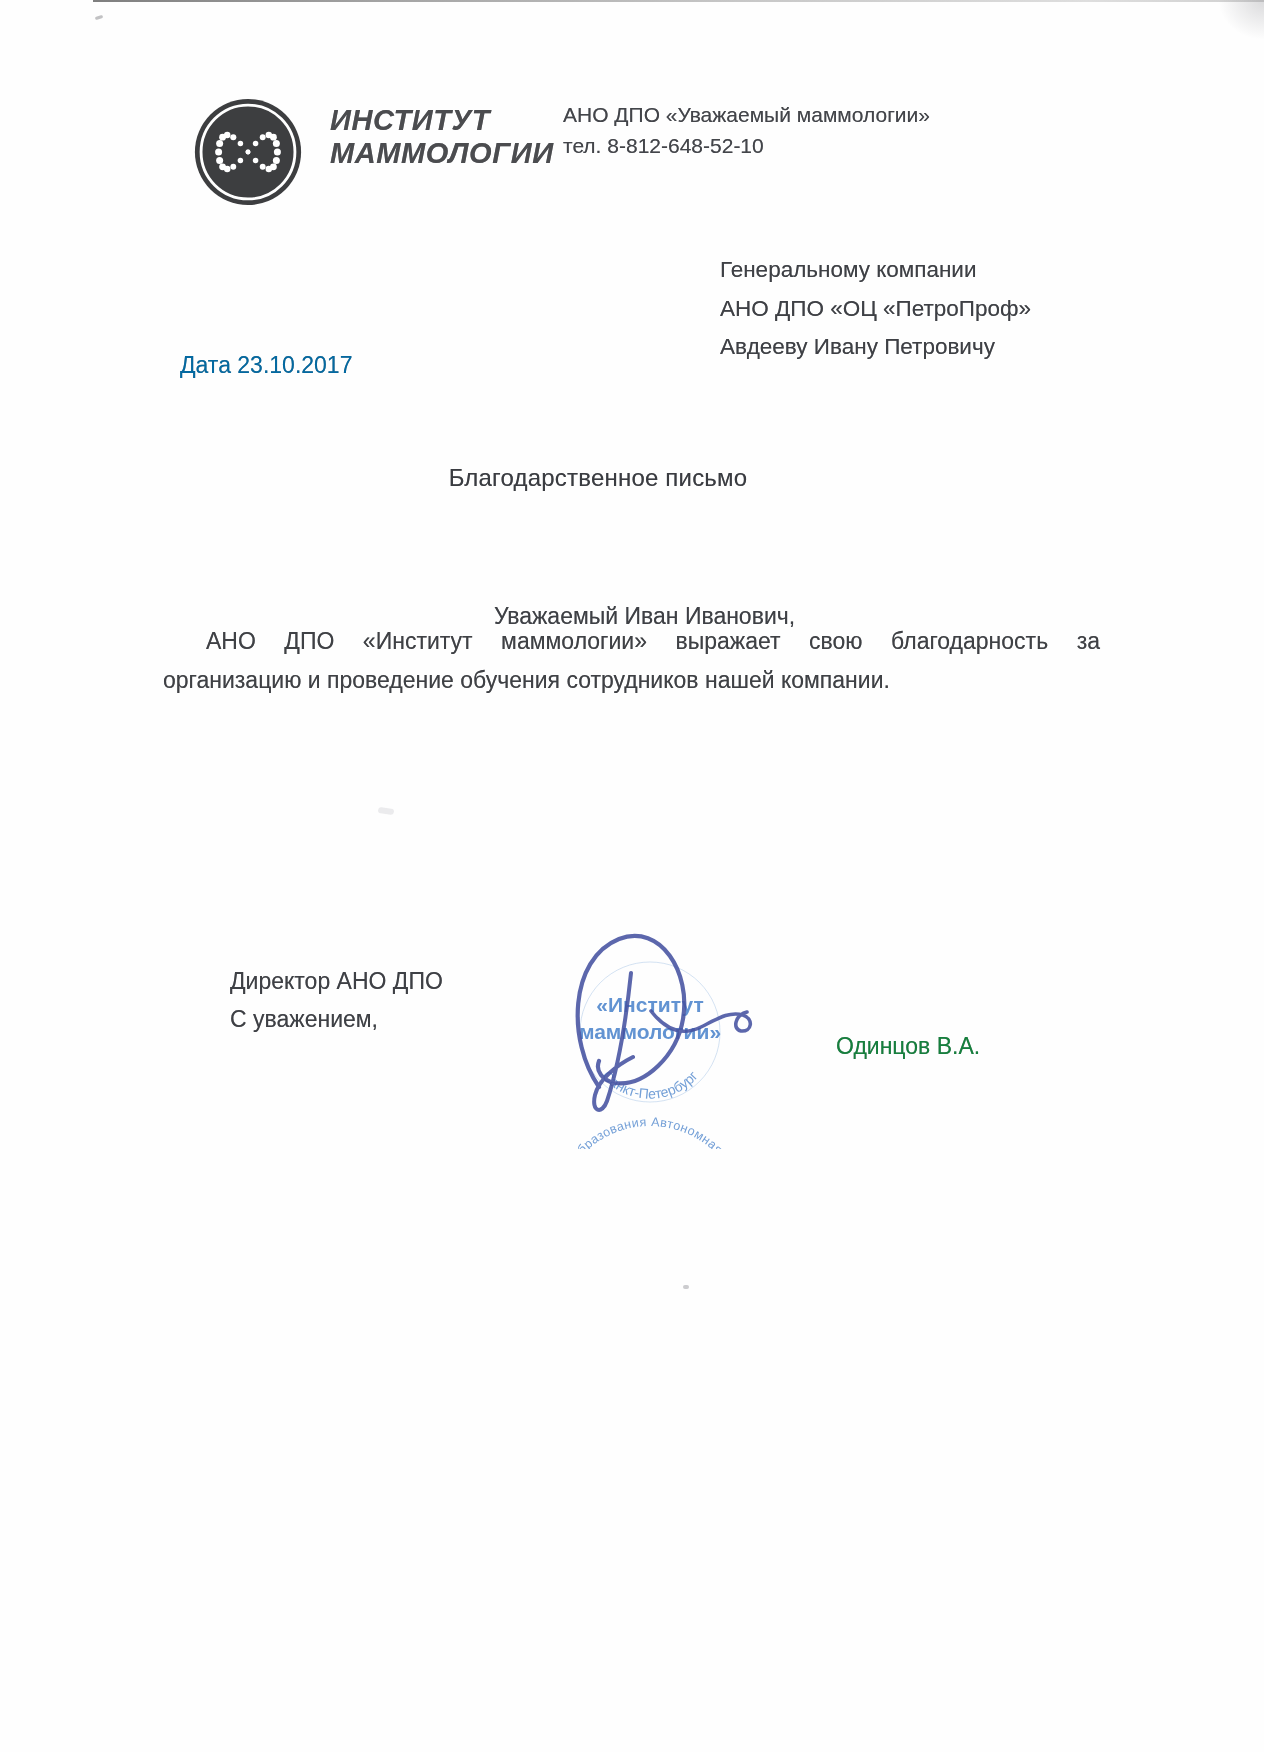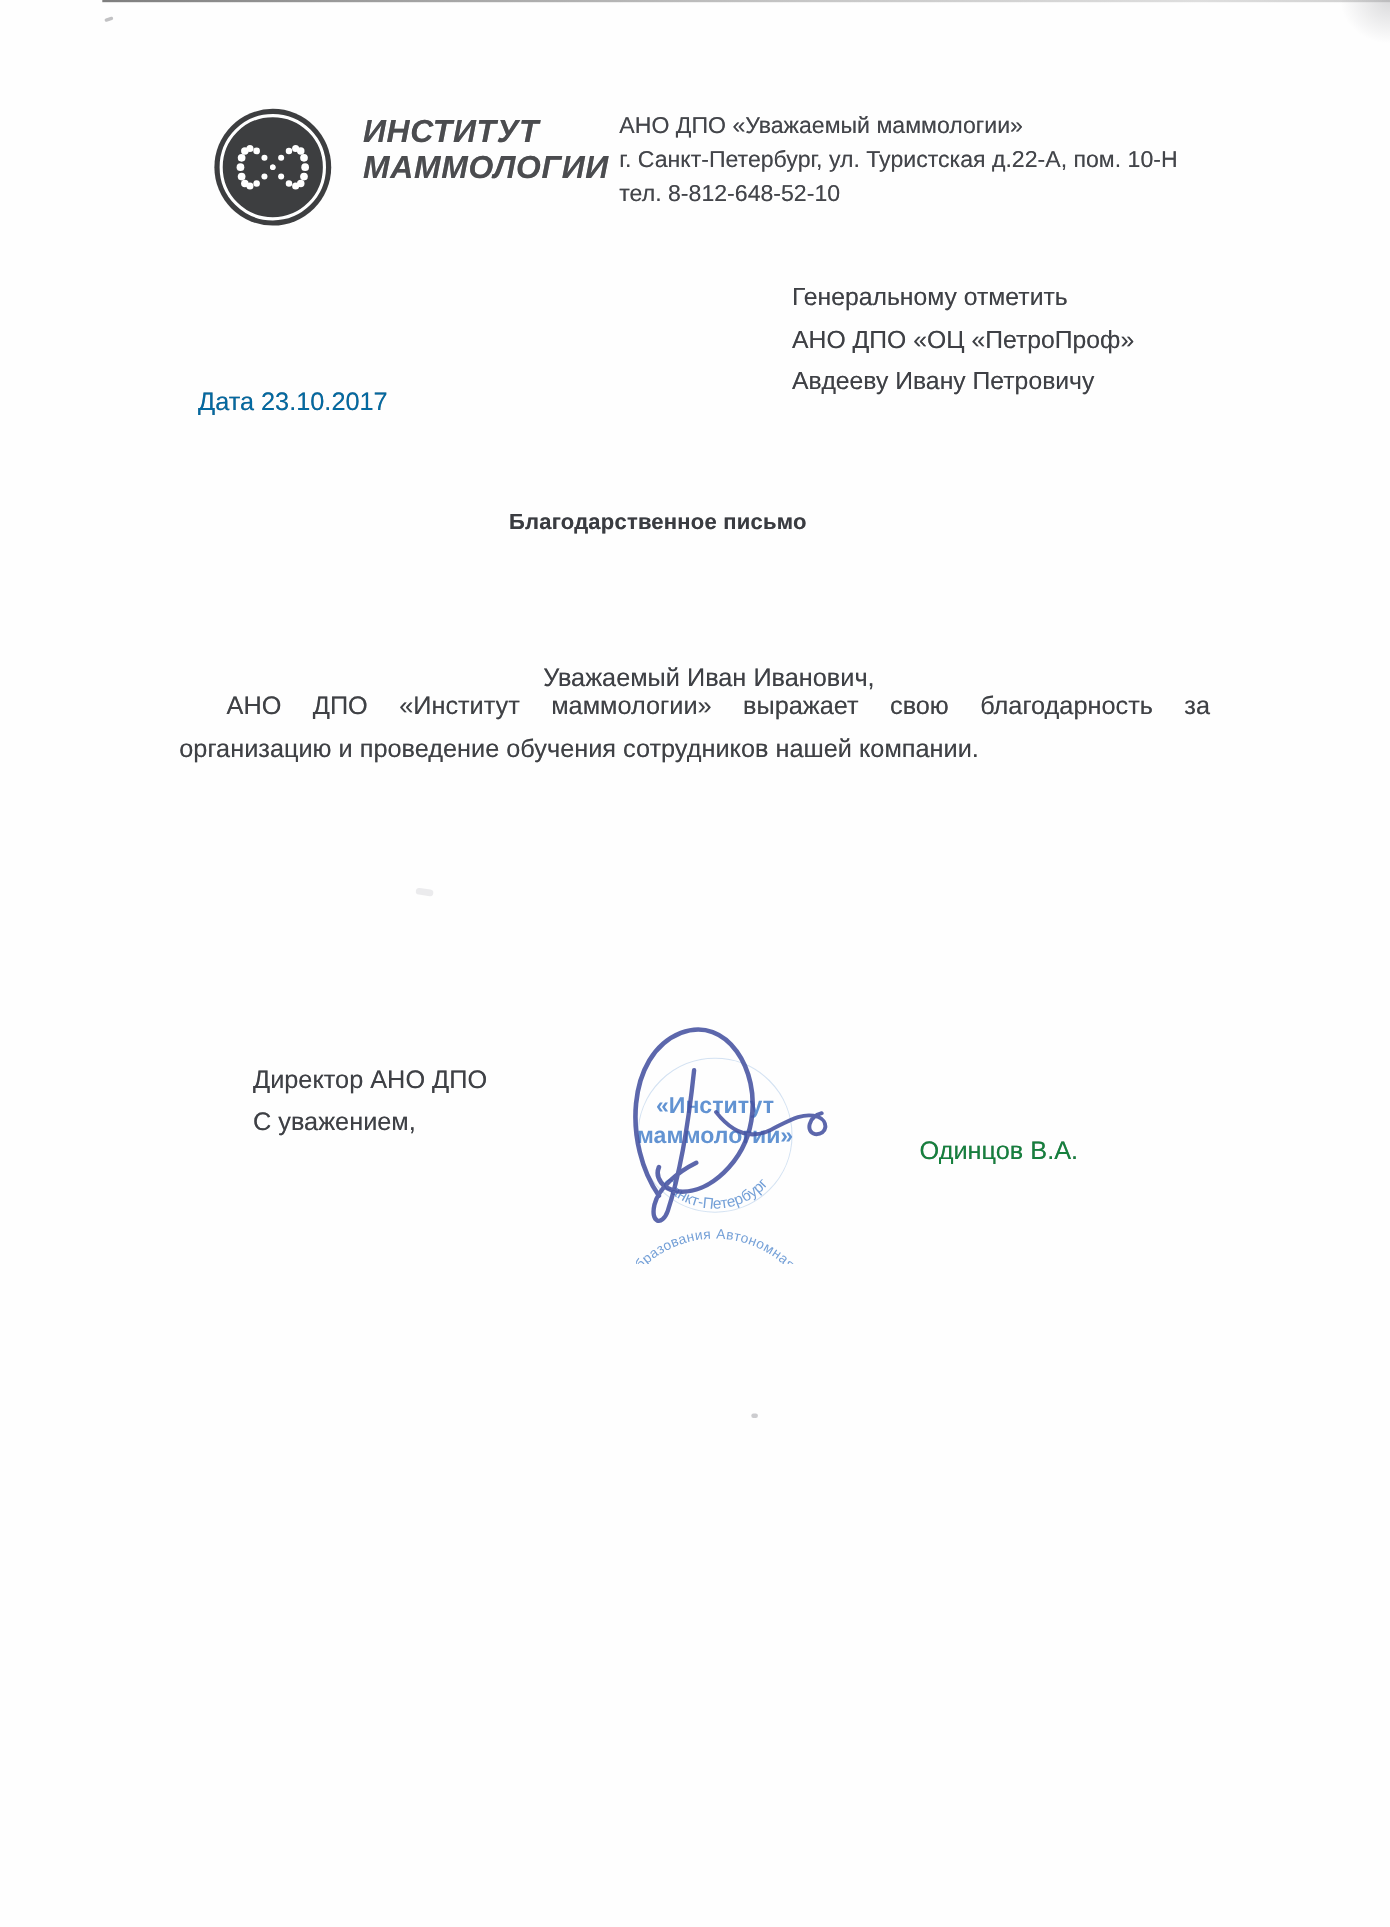--- a/index.html
+++ b/index.html
@@ -20,21 +20,21 @@
   .speck1{left:683px;top:1285px;width:6px;height:4px;background:#9a9aa0;opacity:.5;border-radius:2px;}
   .speck2{left:378px;top:808px;width:16px;height:6px;background:#c9c9ce;opacity:.35;border-radius:3px;
     transform:rotate(8deg);}
   
   .logo-mark{left:193px;top:97px;width:110px;height:110px;}
   .logo-text{left:330px;top:104px;font-size:29px;line-height:33px;font-weight:600;
     color:#4b4c4f;letter-spacing:.6px;font-style:italic;}
   .org-block{left:563px;top:99px;font-size:21px;line-height:31px;color:#43454a;}
   .addressee{left:720px;top:251px;font-size:22.5px;line-height:38.5px;color:#3e4045;}
   .date-line{left:180px;top:352px;font-size:23px;color:#0369a1;}
-  .doc-title{left:0;top:464px;width:1196px;text-align:center;font-size:20px;font-weight:700;
+  .doc-title{left:0;top:464px;width:1196px;text-align:center;font-size:24px;font-weight:400;
     color:#3a3c41;letter-spacing:.2px;}
   .salutation{left:176px;top:571px;width:937px;text-align:center;font-size:23px;color:#3e4045;margin-top:32px;}
   
   .body-text{left:163px;top:622px;width:937px;font-size:23px;color:#3f4145;}
   .body-text .ln{line-height:39px;text-align:justify;}
   .body-text .ln.just{text-align-last:justify;}
   .body-text .ln.first{text-indent:43px;}
   .body-text .para2{margin-top:4px;}
   
   .signoff{left:230px;top:963px;font-size:23px;line-height:37.5px;color:#3e4045;}
@@ -81,26 +81,25 @@
       <circle cx="50.0" cy="49.0" r="2.9"></circle>
     </g>
 </svg>
 <div class="abs logo-text soft">
   <div>ИНСТИТУТ</div>
   <div>МАММОЛОГИИ</div>
 </div>
 
 <div class="abs org-block soft">
   <div>АНО ДПО «Уважаемый маммологии»</div>
-  <div>г. Санкт-Петербург, ул. Туристская д.22-А, пом. 10-Н</div>
   <div>тел. 8-812-648-52-10</div>
 </div>
 
 <div class="abs addressee soft">
-  <div>Генеральному отметить</div>
+  <div>Генеральному компании</div>
   <div>АНО ДПО «ОЦ «ПетроПроф»</div>
   <div>Авдееву Ивану Петровичу</div>
 </div>
 
 <div class="abs date-line soft">Дата 23.10.2017</div>
 
 <div class="abs doc-title soft">Благодарственное письмо</div>
 
 <div class="abs salutation soft">Уважаемый Иван Иванович,</div>
 

